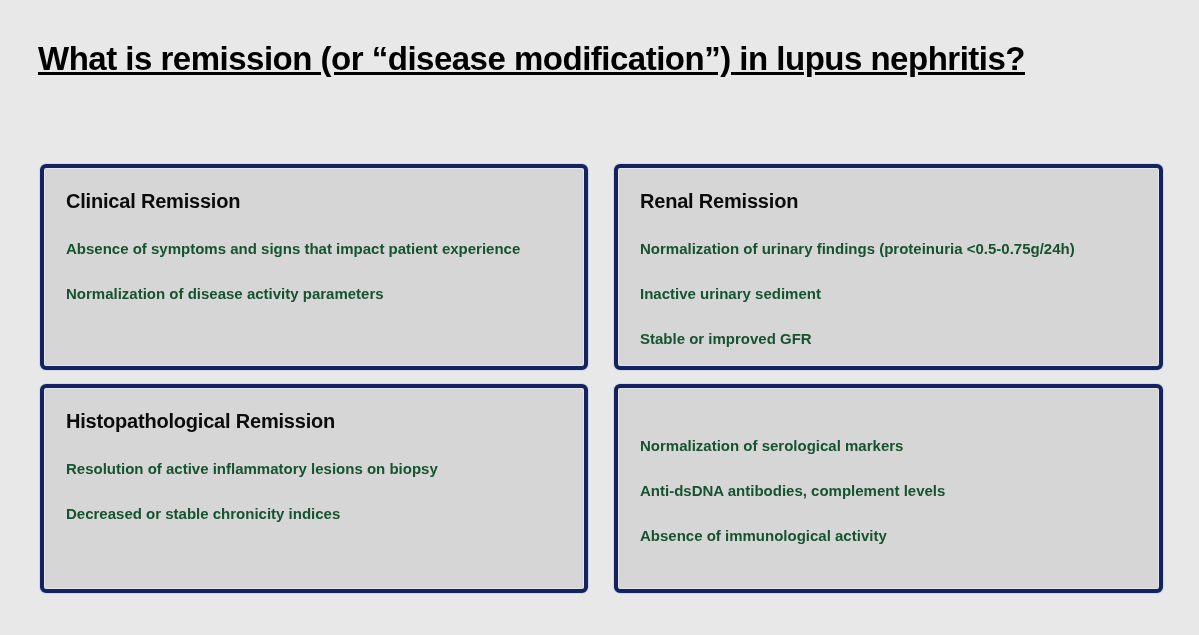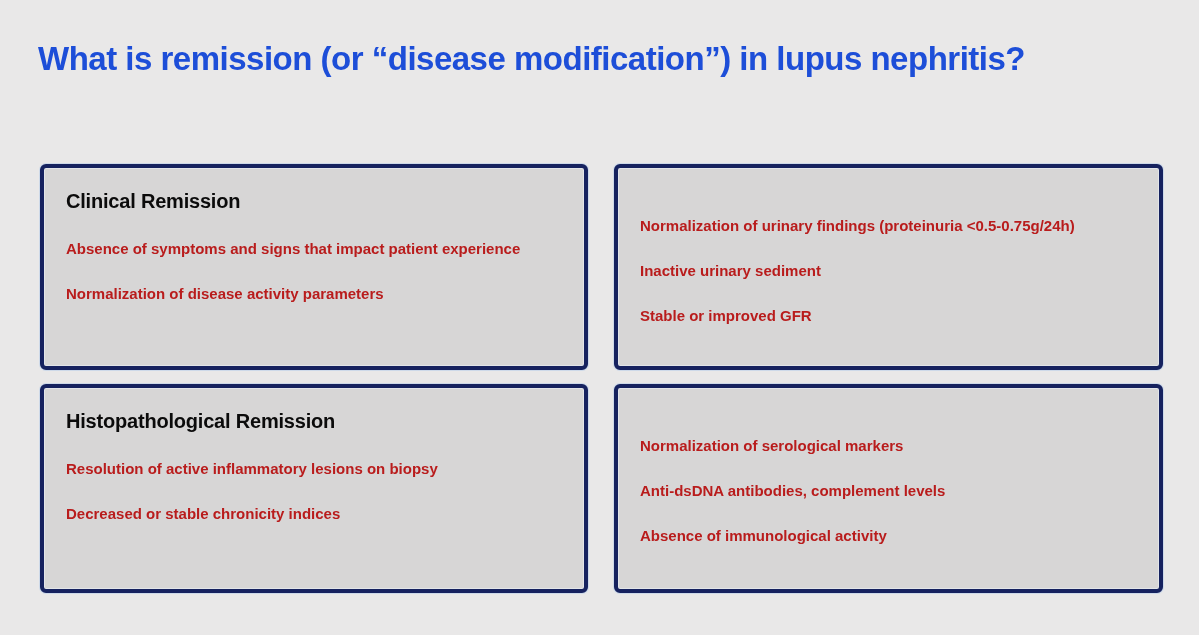--- a/index.html
+++ b/index.html
@@ -12,58 +12,59 @@
   html,body{margin:0;padding:0;}
   body{
     width:1199px;height:635px;position:relative;overflow:hidden;
     background:var(--page-bg);
     font-family:"Liberation Sans","DejaVu Sans",sans-serif;
     color:var(--text);
   }
   .slide-title{
     position:absolute;left:38px;top:40px;width:1130px;
     font-size:33px;font-weight:700;letter-spacing:-0.5px;
-    color:#1d4ed8;margin:0;line-height:1.15;
+    color:#000000;margin:0;line-height:1.15;text-decoration:underline;
   }
   .grid{
     position:absolute;left:40px;top:164px;
     display:grid;
     grid-template-columns:548px 549px;
     grid-template-rows:206px 209px;
     column-gap:26px;row-gap:14px;
   }
   .box{
     background:var(--box-bg);
     border:4px solid var(--box-border);
     border-radius:6px;
     padding:22px 33px 0 22px;
     box-shadow:0 0 0 1px rgba(170,200,235,0.45), inset 0 0 0 1px rgba(235,242,250,0.55);
   }
   .box h2{
     margin:0;font-size:20px;font-weight:700;color:#0b0b0b;line-height:1.15;
     letter-spacing:-0.2px;
   }
   .box p{
-    margin:27px 0 0 0;font-size:15px;font-weight:600;color:#b91c1c;line-height:1.2;
+    margin:27px 0 0 0;font-size:15px;font-weight:600;color:#14532d;line-height:1.2;
   }
 </style>
 </head>
 <body>
 
 <h1 class="slide-title">What is remission (or “disease modification”) in lupus nephritis?</h1>
 
 <div class="grid">
 
   <div class="box">
     <h2>Clinical Remission</h2>
     <p>Absence of symptoms and signs that impact patient experience</p>
     <p>Normalization of disease activity parameters</p>
   </div>
 
   <div class="box">
+    <h2>Renal Remission</h2>
     <p>Normalization of urinary findings (proteinuria &lt;0.5-0.75g/24h)</p>
     <p>Inactive urinary sediment</p>
     <p>Stable or improved GFR</p>
   </div>
 
   <div class="box">
     <h2>Histopathological Remission</h2>
     <p>Resolution of active inflammatory lesions on biopsy</p>
     <p>Decreased or stable chronicity indices</p>
   </div>

